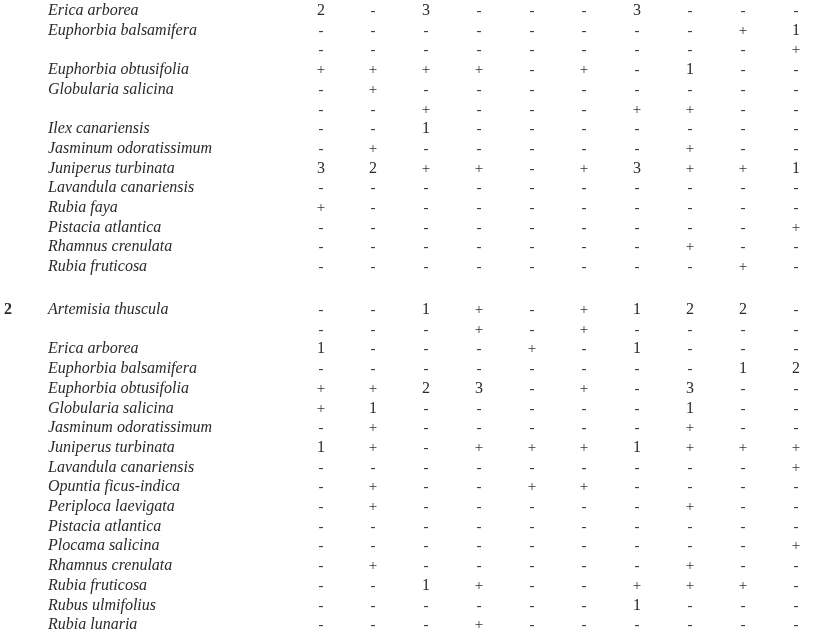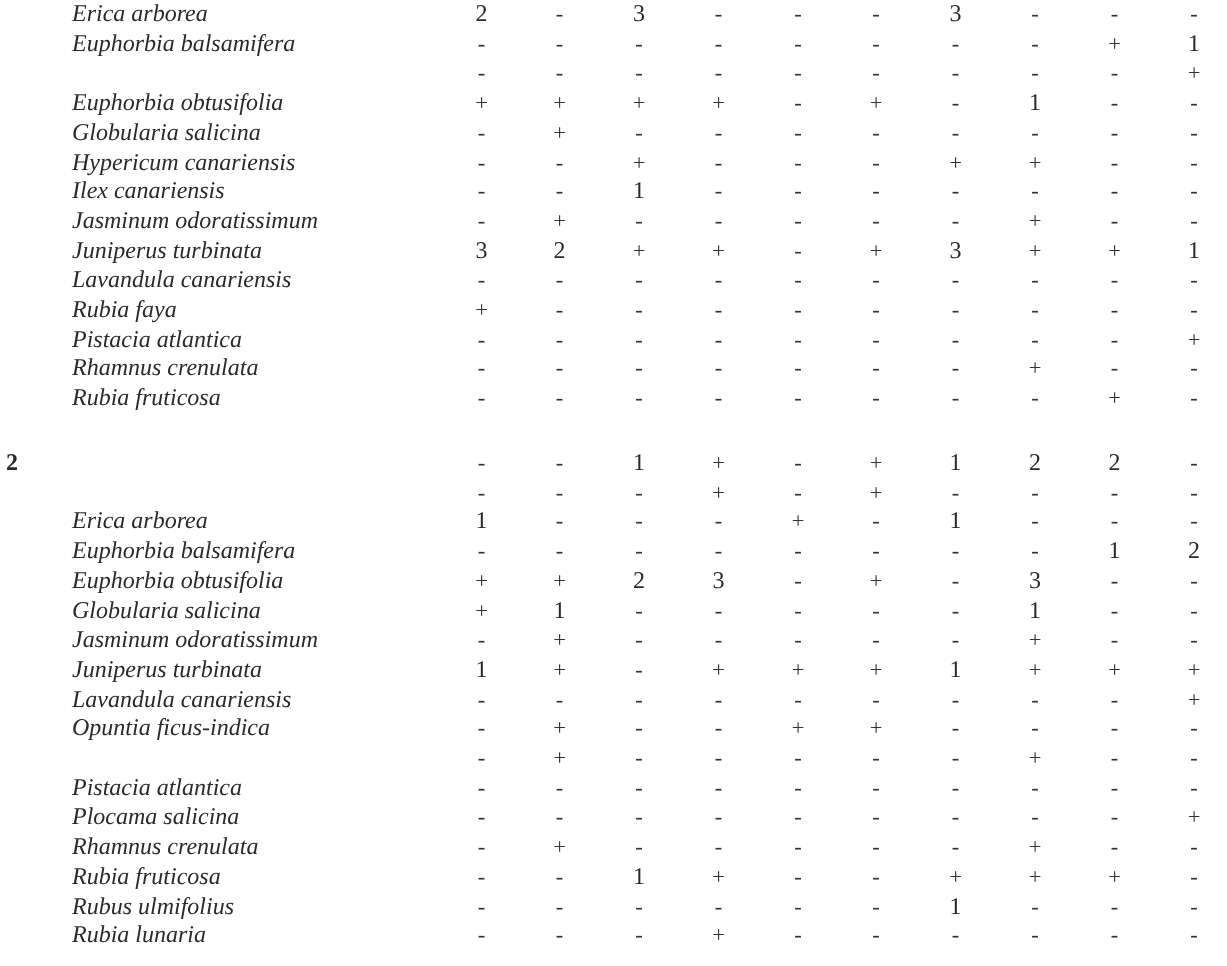--- a/index.html
+++ b/index.html
@@ -89,21 +89,20 @@
       <span class="cell" style="left: 426px;">-</span>
       <span class="cell" style="left: 479px;">-</span>
       <span class="cell" style="left: 532px;">-</span>
       <span class="cell" style="left: 584px;">-</span>
       <span class="cell" style="left: 637px;">-</span>
       <span class="cell" style="left: 690px;">-</span>
       <span class="cell" style="left: 743px;">-</span>
       <span class="cell" style="left: 796px;">-</span>
     </div>
     <div class="row" style="top: 98.5px;">
-      <span class="species">Hypericum canariensis</span>
       <span class="cell" style="left: 321px;">-</span>
       <span class="cell" style="left: 373px;">-</span>
       <span class="cell" style="left: 426px;">+</span>
       <span class="cell" style="left: 479px;">-</span>
       <span class="cell" style="left: 532px;">-</span>
       <span class="cell" style="left: 584px;">-</span>
       <span class="cell" style="left: 637px;">+</span>
       <span class="cell" style="left: 690px;">+</span>
       <span class="cell" style="left: 743px;">-</span>
       <span class="cell" style="left: 796px;">-</span>
@@ -207,20 +206,21 @@
       <span class="cell" style="left: 479px;">-</span>
       <span class="cell" style="left: 532px;">-</span>
       <span class="cell" style="left: 584px;">-</span>
       <span class="cell" style="left: 637px;">-</span>
       <span class="cell" style="left: 690px;">-</span>
       <span class="cell" style="left: 743px;">+</span>
       <span class="cell" style="left: 796px;">-</span>
     </div>
     <div class="row" style="top: 299px;">
       <span class="group-label">2</span>
+      <span class="species">Artemisia thuscula</span>
       <span class="cell" style="left: 321px;">-</span>
       <span class="cell" style="left: 373px;">-</span>
       <span class="cell num" style="left: 426px;">1</span>
       <span class="cell" style="left: 479px;">+</span>
       <span class="cell" style="left: 532px;">-</span>
       <span class="cell" style="left: 584px;">+</span>
       <span class="cell num" style="left: 637px;">1</span>
       <span class="cell num" style="left: 690px;">2</span>
       <span class="cell num" style="left: 743px;">2</span>
       <span class="cell" style="left: 796px;">-</span>
@@ -335,20 +335,21 @@
       <span class="cell" style="left: 426px;">-</span>
       <span class="cell" style="left: 479px;">-</span>
       <span class="cell" style="left: 532px;">+</span>
       <span class="cell" style="left: 584px;">+</span>
       <span class="cell" style="left: 637px;">-</span>
       <span class="cell" style="left: 690px;">-</span>
       <span class="cell" style="left: 743px;">-</span>
       <span class="cell" style="left: 796px;">-</span>
     </div>
     <div class="row" style="top: 496px;">
+      <span class="species">Periploca laevigata</span>
       <span class="cell" style="left: 321px;">-</span>
       <span class="cell" style="left: 373px;">+</span>
       <span class="cell" style="left: 426px;">-</span>
       <span class="cell" style="left: 479px;">-</span>
       <span class="cell" style="left: 532px;">-</span>
       <span class="cell" style="left: 584px;">-</span>
       <span class="cell" style="left: 637px;">-</span>
       <span class="cell" style="left: 690px;">+</span>
       <span class="cell" style="left: 743px;">-</span>
       <span class="cell" style="left: 796px;">-</span>

